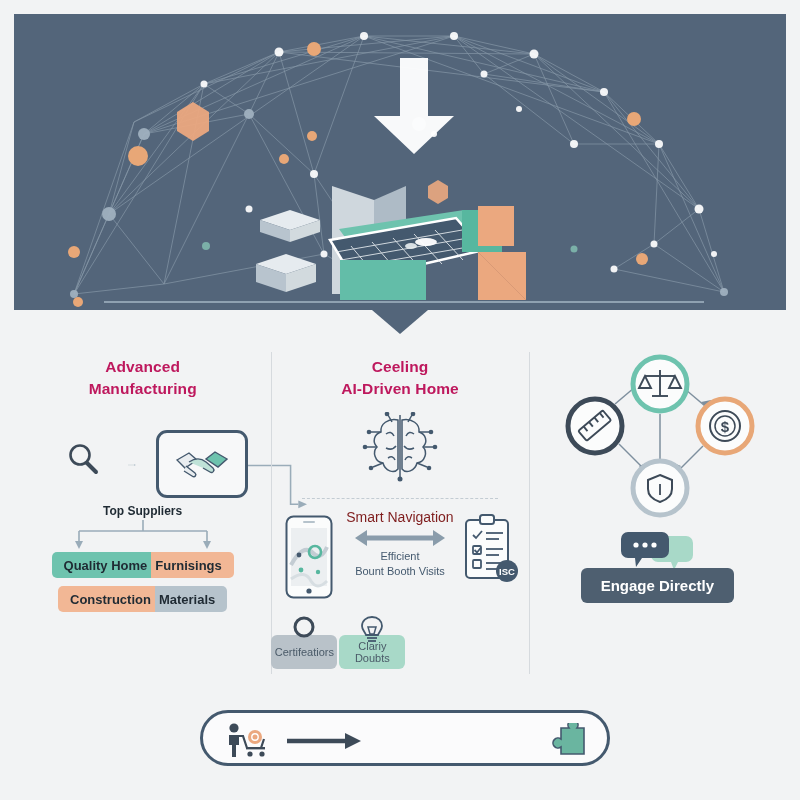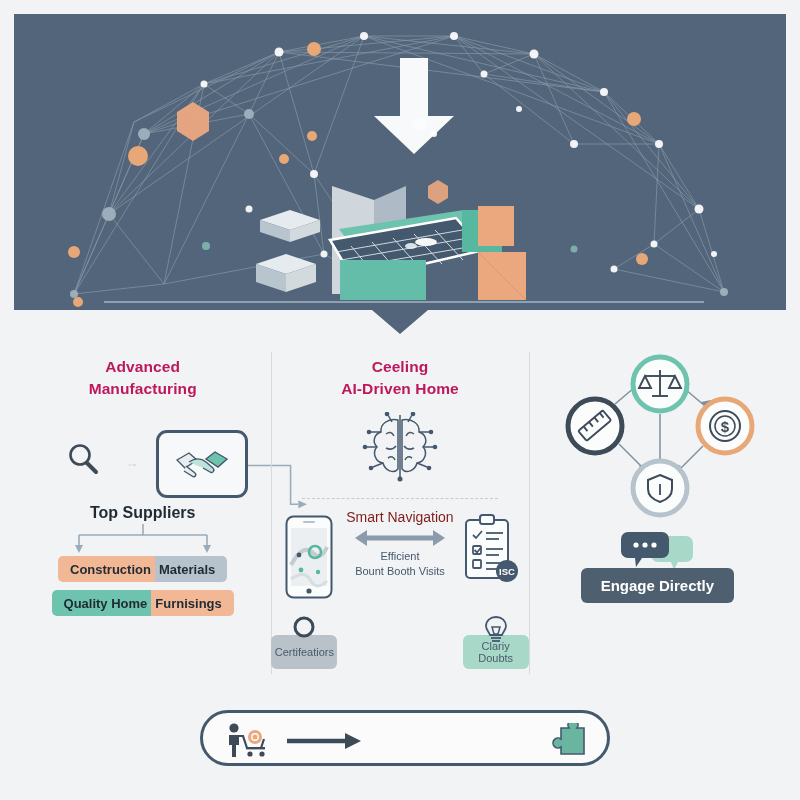--- a/index.html
+++ b/index.html
@@ -86,21 +86,21 @@
     align-items: center;
     justify-content: center;
   }
   .elbow {
     position: absolute;
     left: 234px; top: 34px;
     width: 60px; height: 68px;
   }
   .suppliers-label {
     text-align: center;
-    font-size: 16px;
+    font-size: 12px;
     font-weight: bold;
     color: #1f2a33;
     margin-top: 4px;
   }
   .branch { display: block; margin: 2px auto 0; }
   .chips { margin-top: 2px; }
   .chip-row {
     display: flex;
     justify-content: center;
     margin-bottom: 8px;
@@ -147,21 +147,21 @@
     white-space: nowrap;
   }
   .dbl-arrow { margin: 3px auto 1px; display: block; }
   .nav-sub {
     font-size: 11px;
     color: #44596e;
     line-height: 1.32;
   }
   .mini-row {
     display: flex;
-    justify-content: space-between;
+    justify-content: flex-start;
     gap: 2px;
     margin-top: 2px;
   }
   .mini { position: relative; width: 66px; text-align: center; }
   .mini-icon { height: 26px; }
   .mini-chip {
     margin-top: -6px;
     height: 34px;
     border-radius: 6px;
     display: flex;
@@ -345,26 +345,26 @@
       <div class="suppliers-label">Top Suppliers</div>
 
       <svg class="branch" width="168" height="30" viewBox="0 0 168 30">
         <path d="M84,0 L84,11 M20,11 L148,11 M20,11 L20,21 M148,11 L148,21" fill="none" stroke="#9aacb9" stroke-width="1.6"></path>
         <polygon points="16,21 24,21 20,29" fill="#9aacb9"></polygon>
         <polygon points="144,21 152,21 148,29" fill="#9aacb9"></polygon>
       </svg>
 
       <div class="chips">
         <div class="chip-row">
+          <div class="chip teal">Quality Home</div>
+          <div class="chip peach">Furnisings</div>
+        </div>
+        <div class="chip-row">
           <div class="chip peach-l">Construction</div>
           <div class="chip slate-r">Materials</div>
-        </div>
-        <div class="chip-row">
-          <div class="chip teal">Quality Home</div>
-          <div class="chip peach">Furnisings</div>
         </div>
       </div>
     </div>
 
     <div class="col">
       <div class="col-title">
         <div>Ceeling</div>
         <div>AI-Driven Home</div>
       </div>
 

